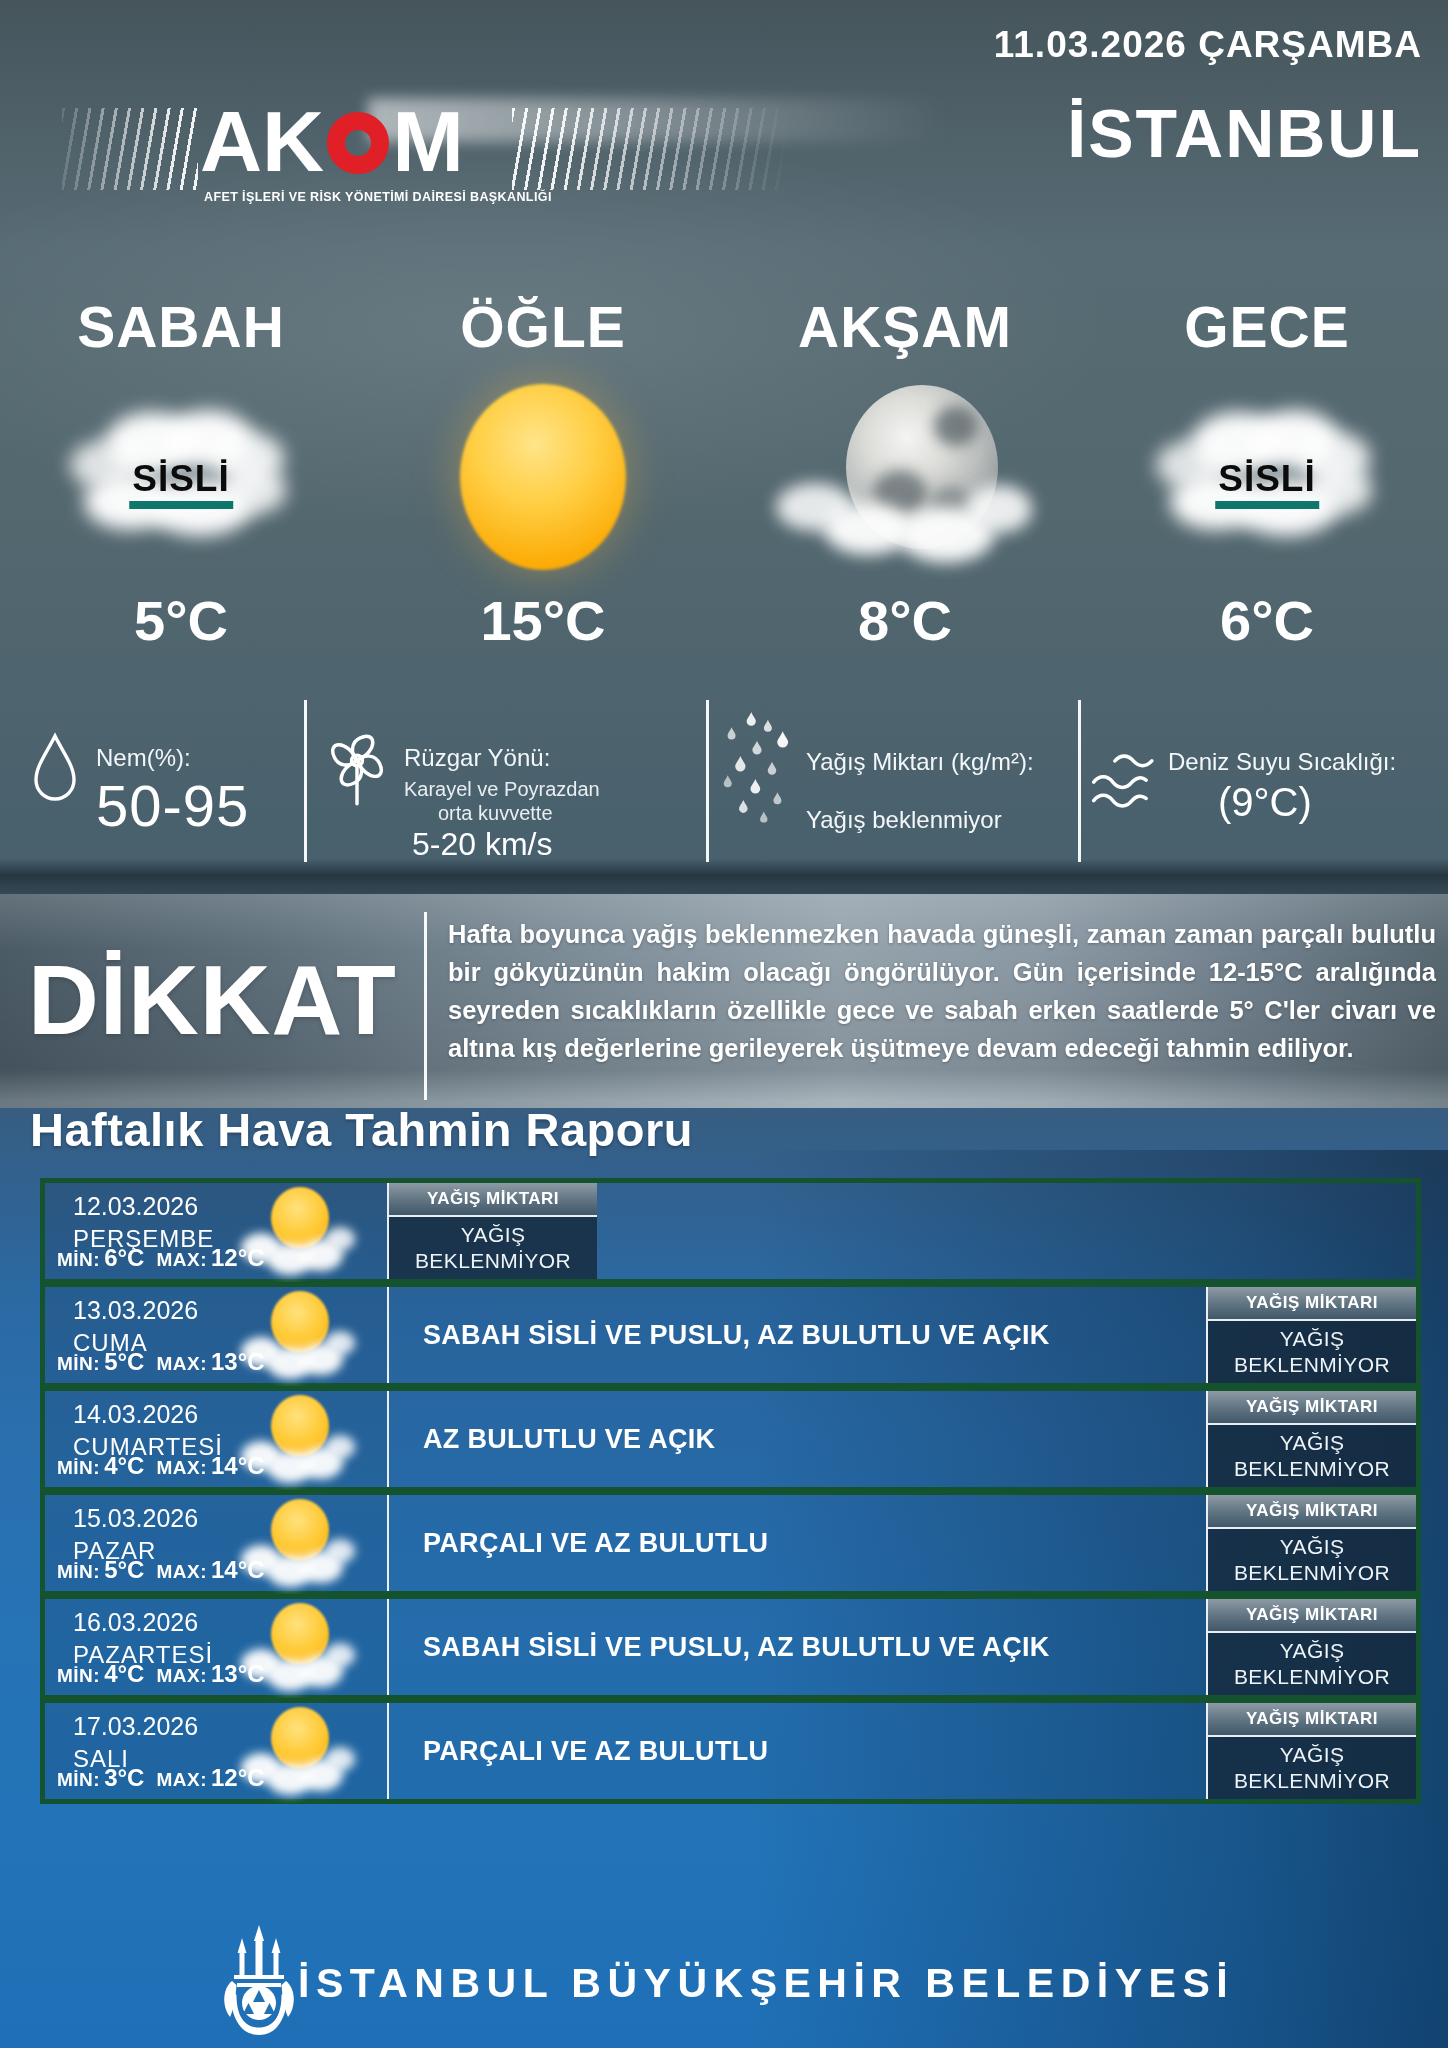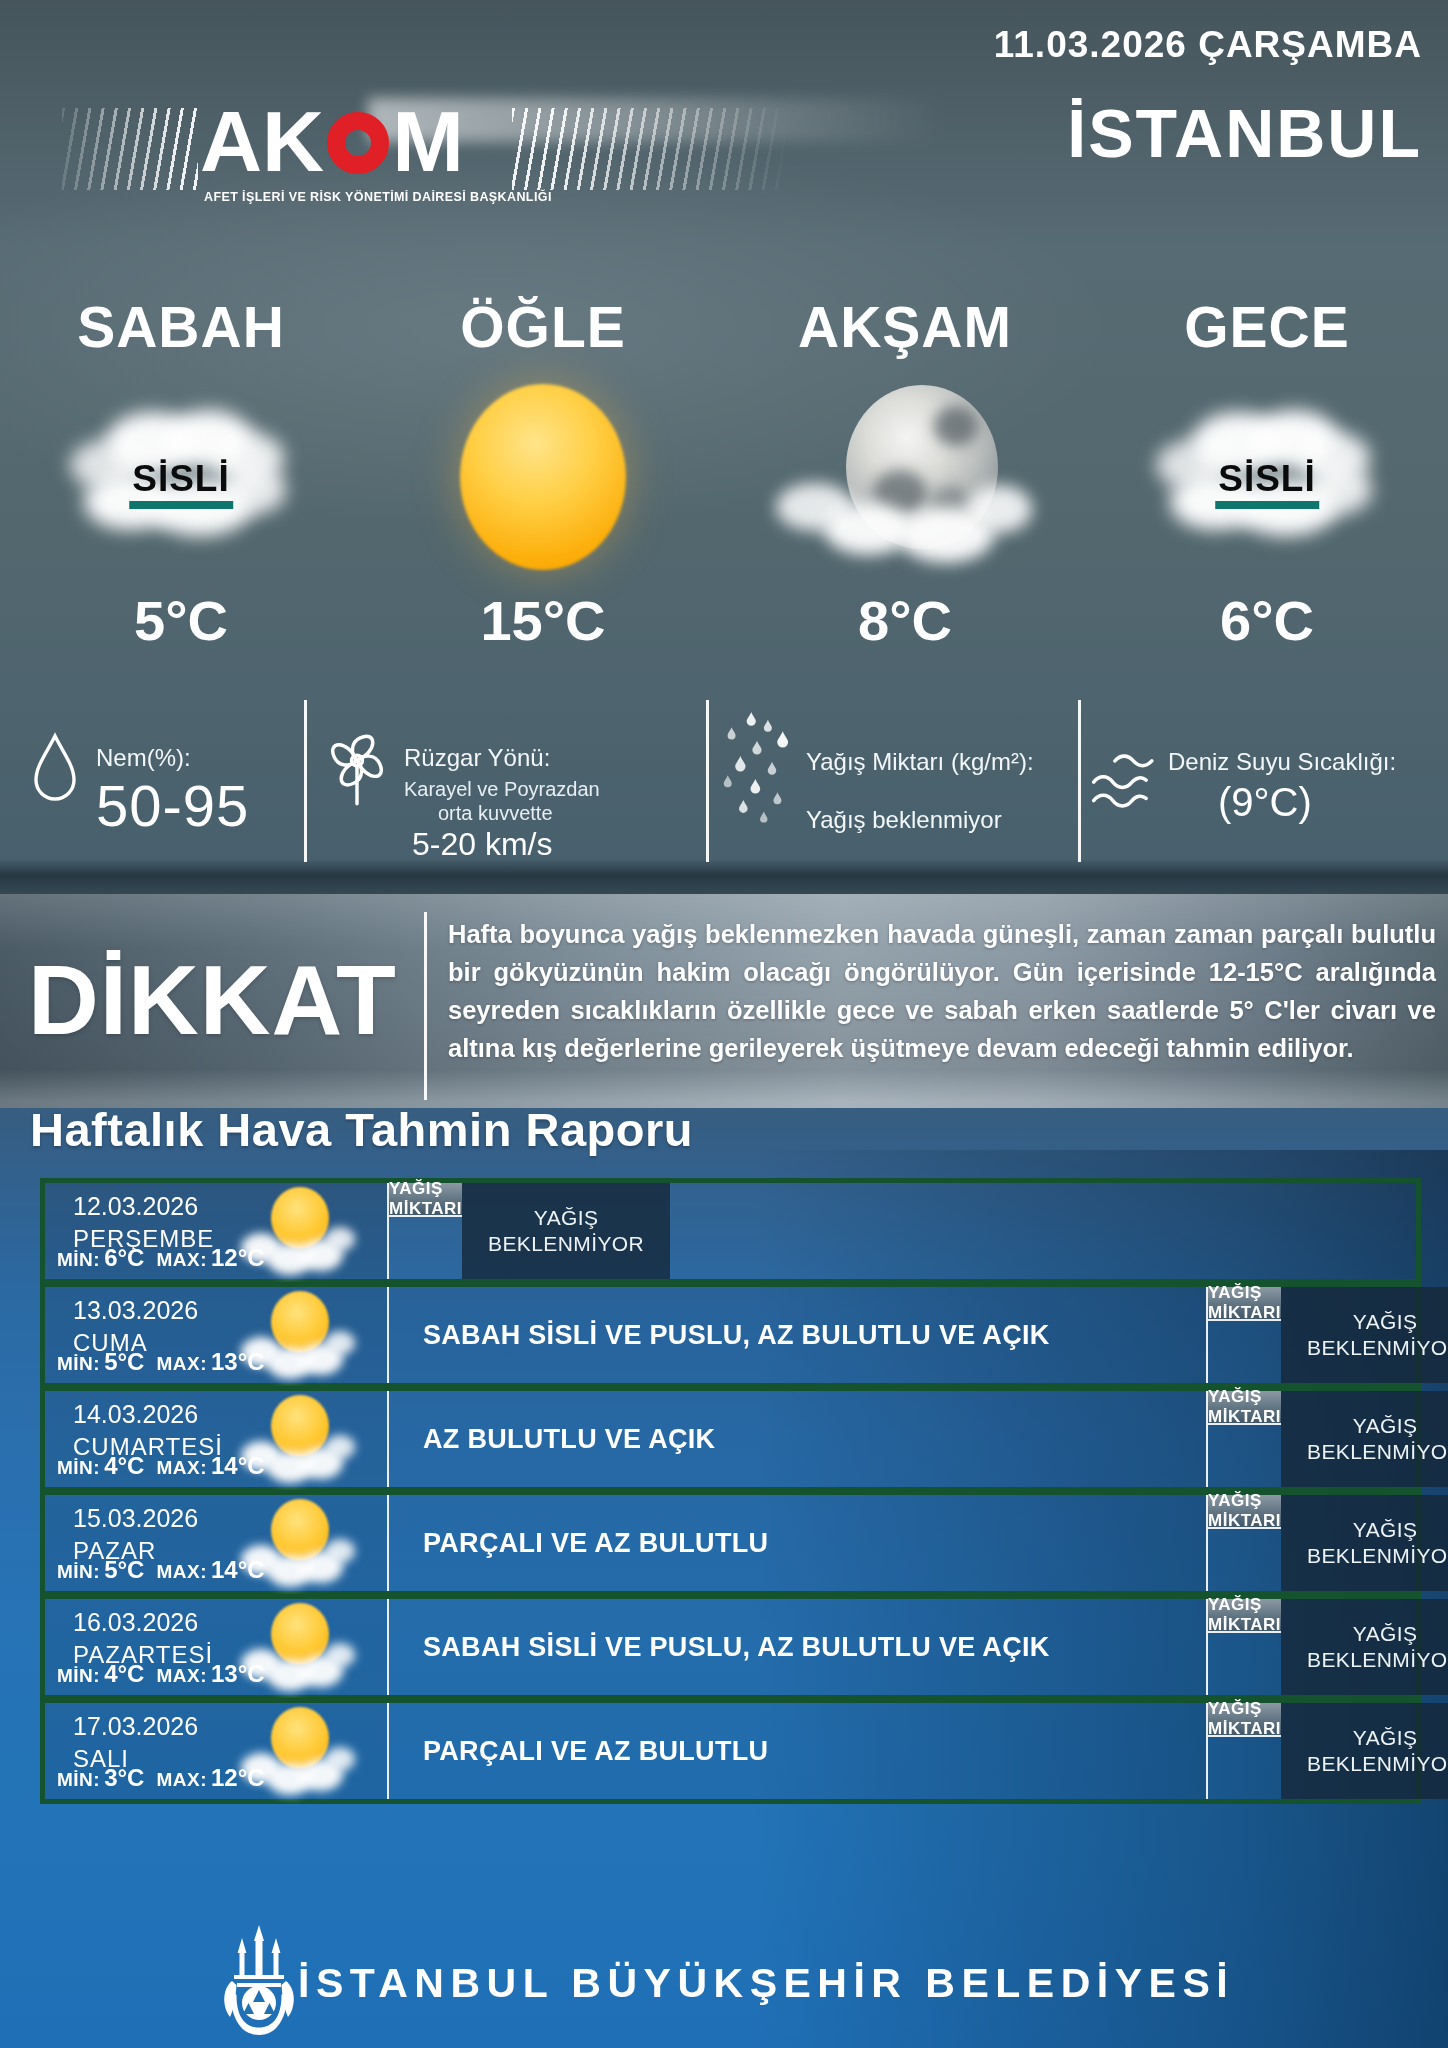--- a/index.html
+++ b/index.html
@@ -99,21 +99,21 @@
   .warn-text{left:448px;top:916px;width:988px;font-size:25.5px;font-weight:bold;line-height:1.49;text-align:justify;
     text-shadow:0 1px 3px rgba(30,40,48,.38);}
   
   .wk-title{left:30px;top:1102px;font-size:47px;font-weight:800;letter-spacing:.5px;text-shadow:0 2px 3px rgba(10,20,30,.3);}
   .wk-table{left:40px;top:1178px;width:1381px;}
   .wrow{position:relative;display:flex;height:106px;border:5px solid #14532d;margin-top:-2px;}
   .wrow:first-child{margin-top:0;}
   .c-day{position:relative;width:344px;border-right:2px solid #e9eff3;background:rgba(10,30,48,.16);}
   .c-desc{flex:1;display:flex;align-items:center;padding-left:34px;border-right:2px solid #e9eff3;background:rgba(10,30,48,.08);
     font-size:27px;font-weight:bold;letter-spacing:.3px;}
-  .c-precip{width:208px;display:flex;flex-direction:row;}
+  .c-precip{width:208px;display:flex;flex-direction:column;}
   .p-hdr{height:34px;border-bottom:2px solid #e9eff3;display:flex;align-items:center;justify-content:center;
     font-size:17px;font-weight:bold;letter-spacing:.5px;
     background:linear-gradient(180deg,#8d9aa4 0%, #5f7381 55%, #41586a 100%);}
   .p-val{flex:1;display:flex;align-items:center;justify-content:center;text-align:center;
     padding:0 26px;font-size:21px;line-height:1.25;letter-spacing:.4px;color:#eef3f6;background:rgba(20,38,55,.78);}
   .r-date{position:absolute;left:28px;top:9px;font-size:25px;}
   .r-day{position:absolute;left:28px;top:42px;font-size:24px;letter-spacing:1px;}
   .r-minmax{position:absolute;left:12px;bottom:7px;white-space:nowrap;}
   .mm-l{font-size:19px;font-weight:bold;letter-spacing:.5px;}
   .mm-v{font-size:24px;font-weight:800;margin-left:4px;}

